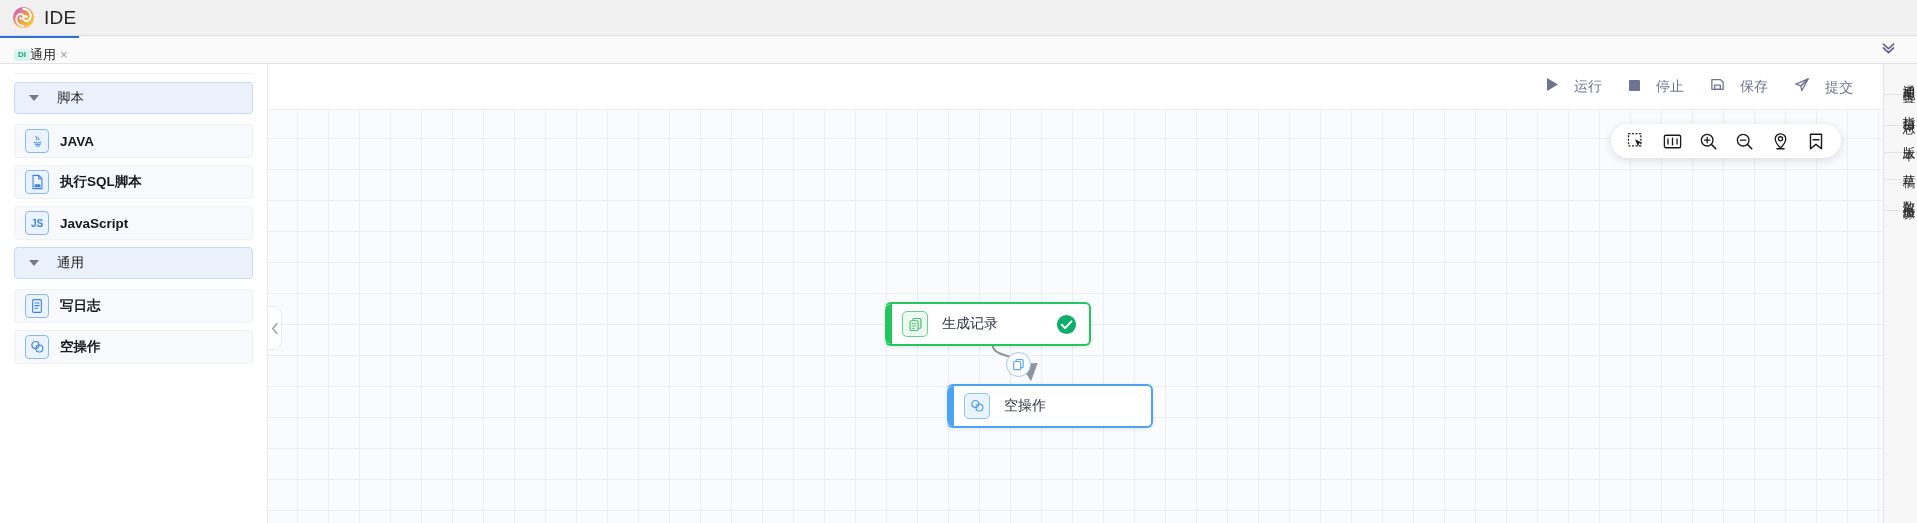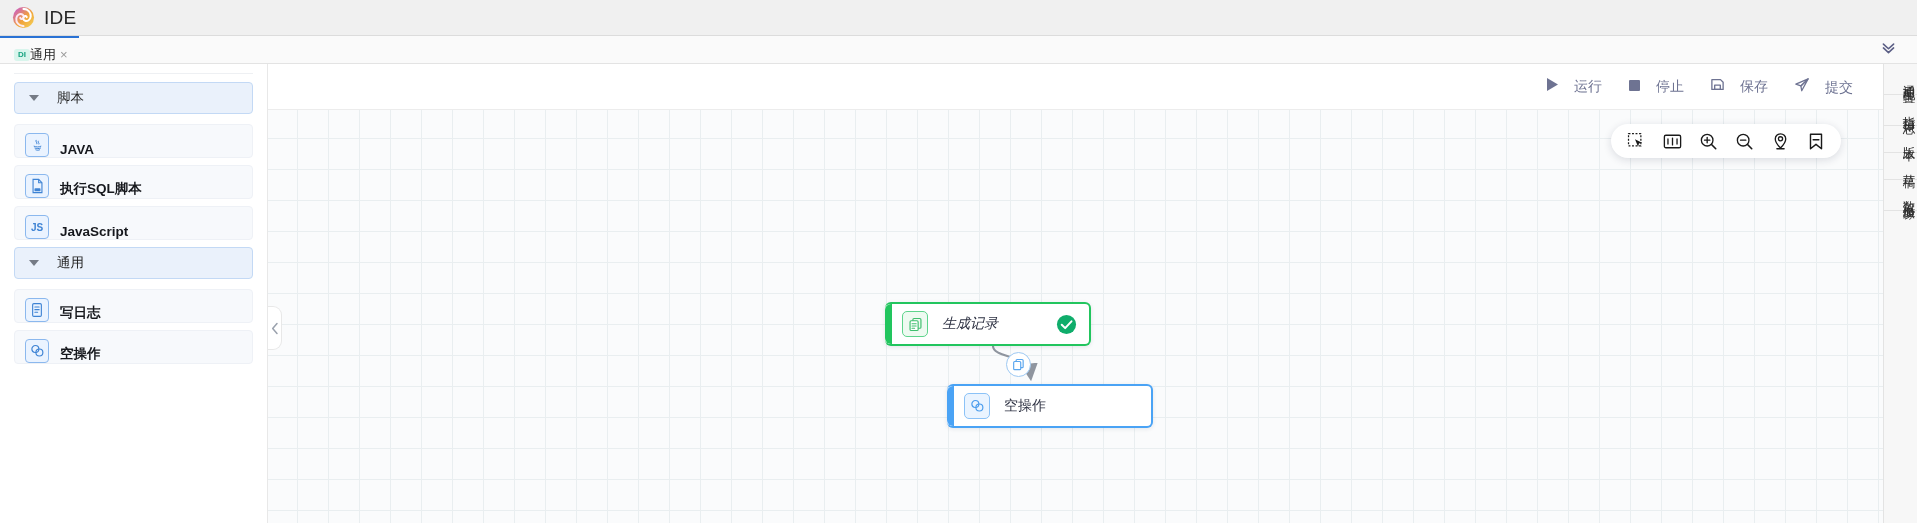--- a/index.html
+++ b/index.html
@@ -86,21 +86,21 @@
   .pal-group {
     height: 32px; background: #eaf1fb; border: 1px solid #c3d9f5;
     border-radius: 4px; display: flex; align-items: center;
     padding: 0 14px; margin-bottom: 10px; cursor: pointer;
   }
   .caret { width:0;height:0;border-left:5px solid transparent;border-right:5px solid transparent;border-top:6px solid #757b85; margin-right: 18px; }
   .pal-group-label { font-size: 13.5px; color: #1f1f1f; }
 
   .pal-item {
     height: 34px; background: #f7f9fc; border: 1px solid #eef1f6;
-    border-radius: 4px; display: flex; align-items: flex-end;
+    border-radius: 4px; display: flex; align-items: center;
     padding: 0 10px; margin-bottom: 7px; cursor: grab;
   }
   .pal-icon {
     width: 24px; height: 24px; flex: 0 0 24px;
     border: 1px solid #8bb8ee; border-radius: 4px;
     background: #eaf3ff;
     display: flex; align-items: center; justify-content: center;
     margin-right: 11px;
   }
   .pal-item-label { font-size: 13.5px; color: #16181d; font-weight: 600; }
@@ -157,21 +157,21 @@
   .node-icon {
     width: 26px; height: 26px; flex: 0 0 26px; border-radius: 5px;
     display: flex; align-items: center; justify-content: center;
     margin-right: 14px;
   }
   .node-label { font-size: 14px; color: #2d3142; font-weight: 500; }
   .node-status { margin-left: auto; display: flex; align-items: center; }
 
   #node-generate-record {
     left: 617px; top: 192px; width: 206px;
-    border: 2px solid #22c55e; border-left: none; font-style: italic;
+    border: 2px solid #22c55e; border-left: none;
   }
   #node-generate-record .node-accent { background: #22c55e; }
   #node-generate-record .node-icon { border: 1px solid #5ed48c; background: #eefaf1; }
 
   #node-empty-op {
     left: 679px; top: 274px; width: 206px;
     border: 2px solid #4aa3f5; border-left: none;
   }
   #node-empty-op .node-accent { background: #4aa3f5; }
   #node-empty-op .node-icon { border: 1px solid #8bc2f7; background: #eaf4ff; }

